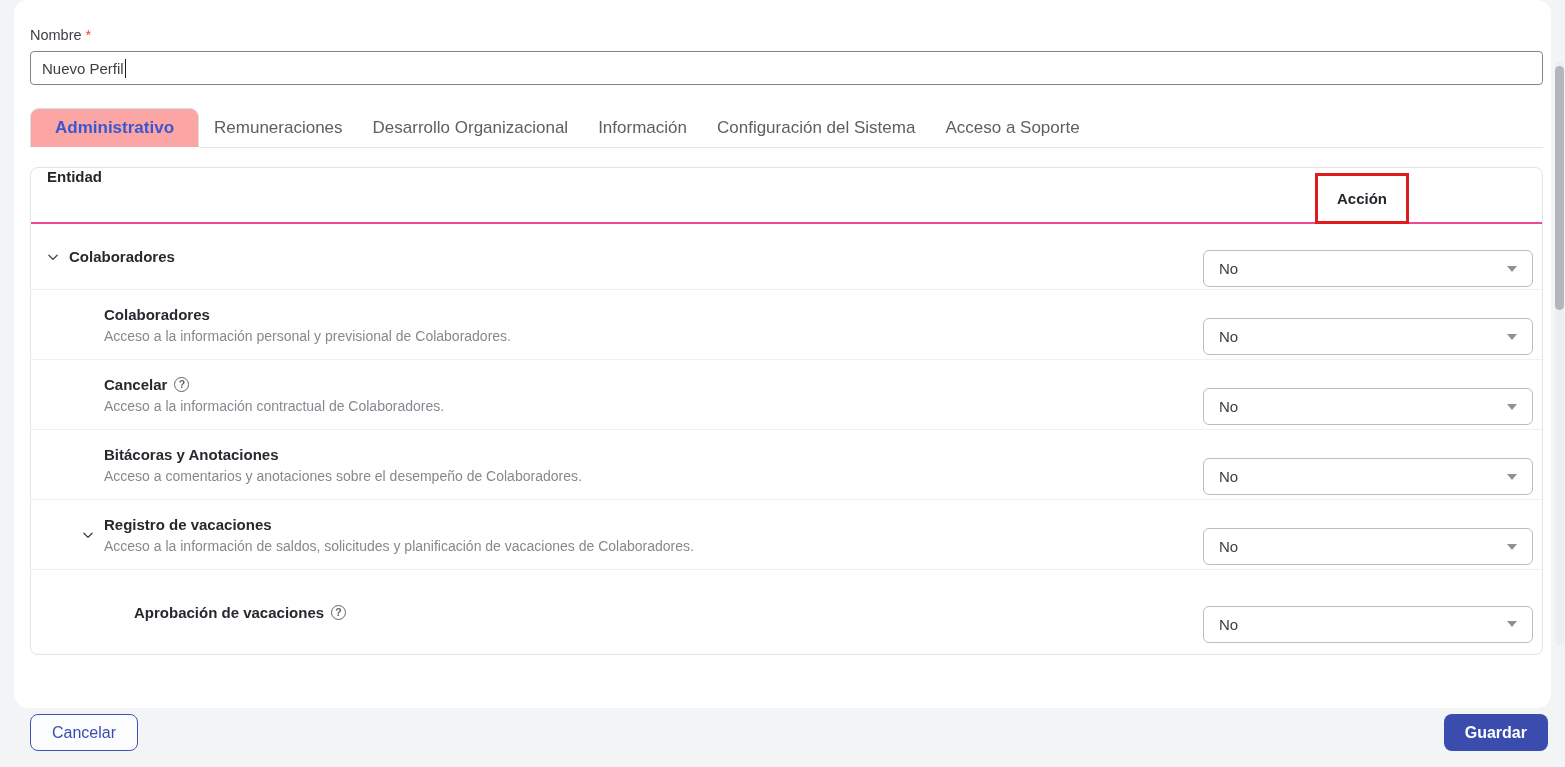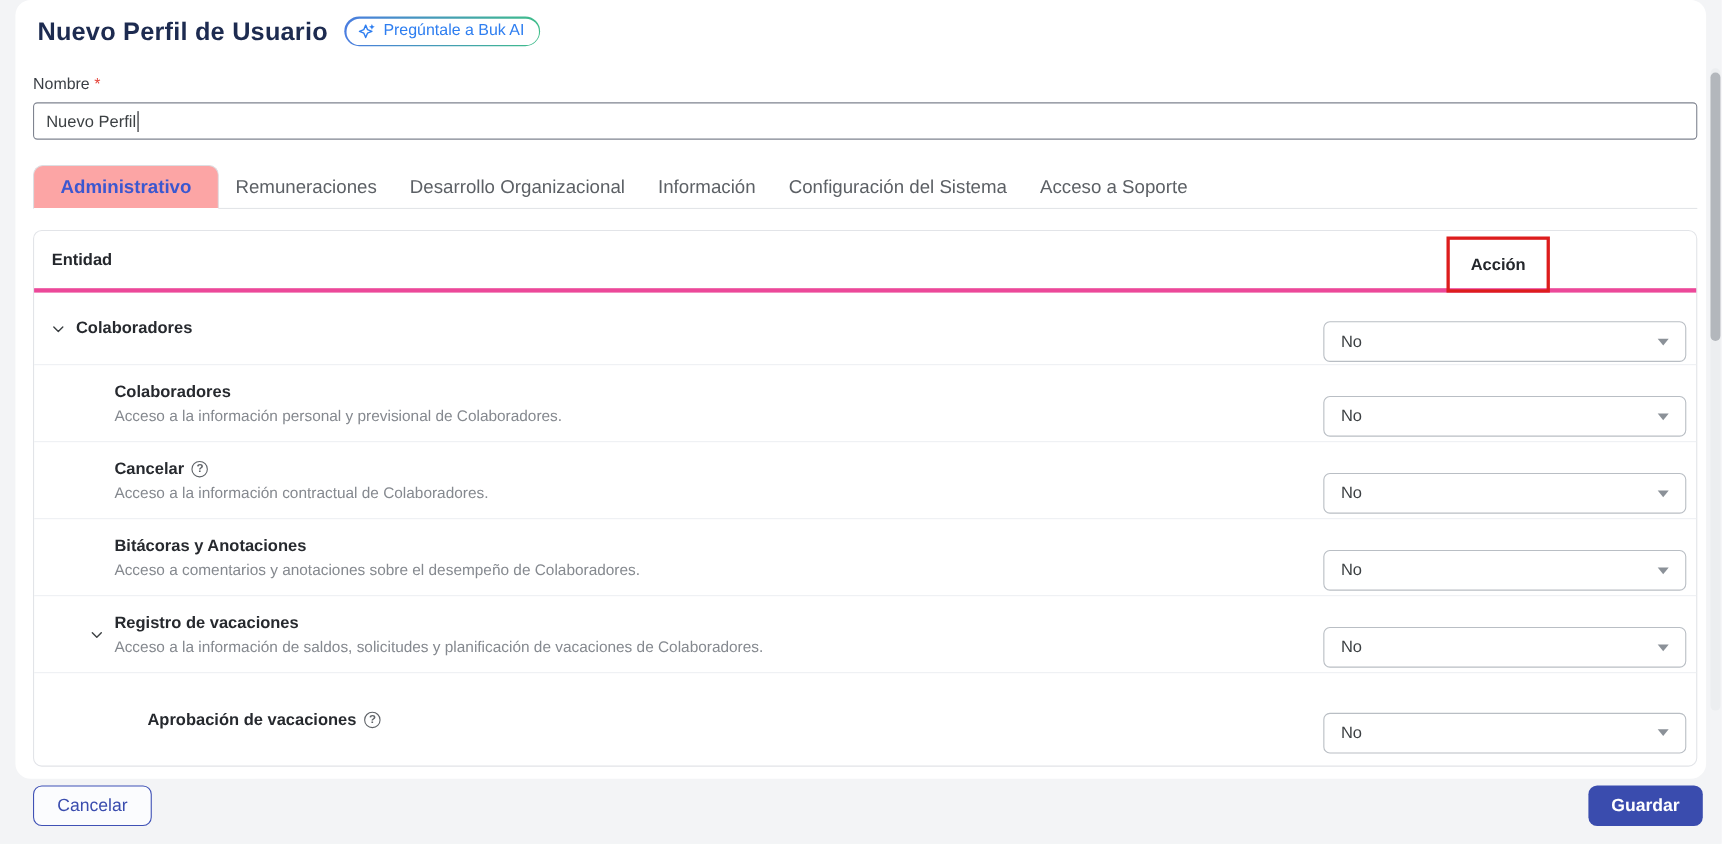--- a/index.html
+++ b/index.html
@@ -29,21 +29,21 @@
   .caret { width:1.5px; height:19px; background:#1b1d20; margin-left:1px; }
 
   
   .tabs { display:flex; align-items:flex-end; margin-top:23px; border-bottom:1px solid #e3e5e8; height:40px; }
   .tab { padding:0 15px; font-size:17px; color:#5c6065; line-height:38px; cursor:pointer; white-space:nowrap; }
   .tab.active { background:#fca5a5; border:1px solid #dcdee2; border-bottom:1px solid #fff;
                 border-radius:9px 9px 0 0; color:#3b57d0; font-weight:700; margin-bottom:-1px; padding:0 24px; }
 
   
   .perm-table { margin-top:19px; border:1px solid #e2e4e8; border-radius:8px; background:#fff; }
-  .perm-header { display:flex; align-items:center; height:56px; border-bottom:4px solid #ec4899; overflow:visible; }
+  .perm-header { display:flex; align-items:flex-start; height:56px; border-bottom:2px solid #ec4899; overflow:visible; }
   .ph-entidad { flex:1; padding-left:16px; font-size:15px; font-weight:700; color:#24272c; }
   .ph-action { width:360px; position:relative; height:100%; }
   .redbox { position:absolute; top:5px; left:50%; transform:translateX(-50%);
             border:3.5px solid #dd1d1d; height:51px; padding:0 19px; display:flex; align-items:center;
             font-size:15px; font-weight:700; color:#24272c; z-index:2; background:transparent; }
 
   .perm-row { display:flex; align-items:center; min-height:70px; border-bottom:1px solid #eef0f3; }
   .perm-row:last-child { border-bottom:none; min-height:84px; }
   .perm-row.no-desc { min-height:66px; }
 
@@ -84,34 +84,20 @@
                   background:#eceef0; border-radius:5px; }
   .scroll-thumb { position:absolute; top:4px; left:0; width:9px; height:244px;
                   background:#b3b7bc; border-radius:5px; cursor:grab; }
 </style>
 </head>
 <body>
 
 <div class="page">
   <div class="card">
 
-    <div class="header-row">
-      <div class="page-title">Nuevo Perfil de Usuario</div>
-      <span class="ai-badge">
-        <span class="ai-badge-inner">
-          <span style="display:inline-flex;">
-            <svg width="17" height="17" viewBox="0 0 24 24">
-              <path d="M10.5 4 L12.8 9.7 L18.5 12 L12.8 14.3 L10.5 20 L8.2 14.3 L2.5 12 L8.2 9.7 Z" fill="none" stroke="#2e7ef0" stroke-width="1.8" stroke-linejoin="round"></path>
-              <path d="M18.5 2.5 l1.1 2.6 2.6 1.1 -2.6 1.1 -1.1 2.6 -1.1 -2.6 -2.6 -1.1 2.6 -1.1 z" fill="#2e7ef0"></path>
-            </svg>
-          </span>
-          <span class="ai-text">Pregúntale a Buk AI</span>
-        </span>
-      </span>
-    </div>
 
     <div class="field-label">
       <span>Nombre</span>
       <span class="req">*</span>
     </div>
 
     <div class="text-input">
       <span class="input-value">Nuevo Perfil</span>
       <span class="caret"></span>
     </div>

